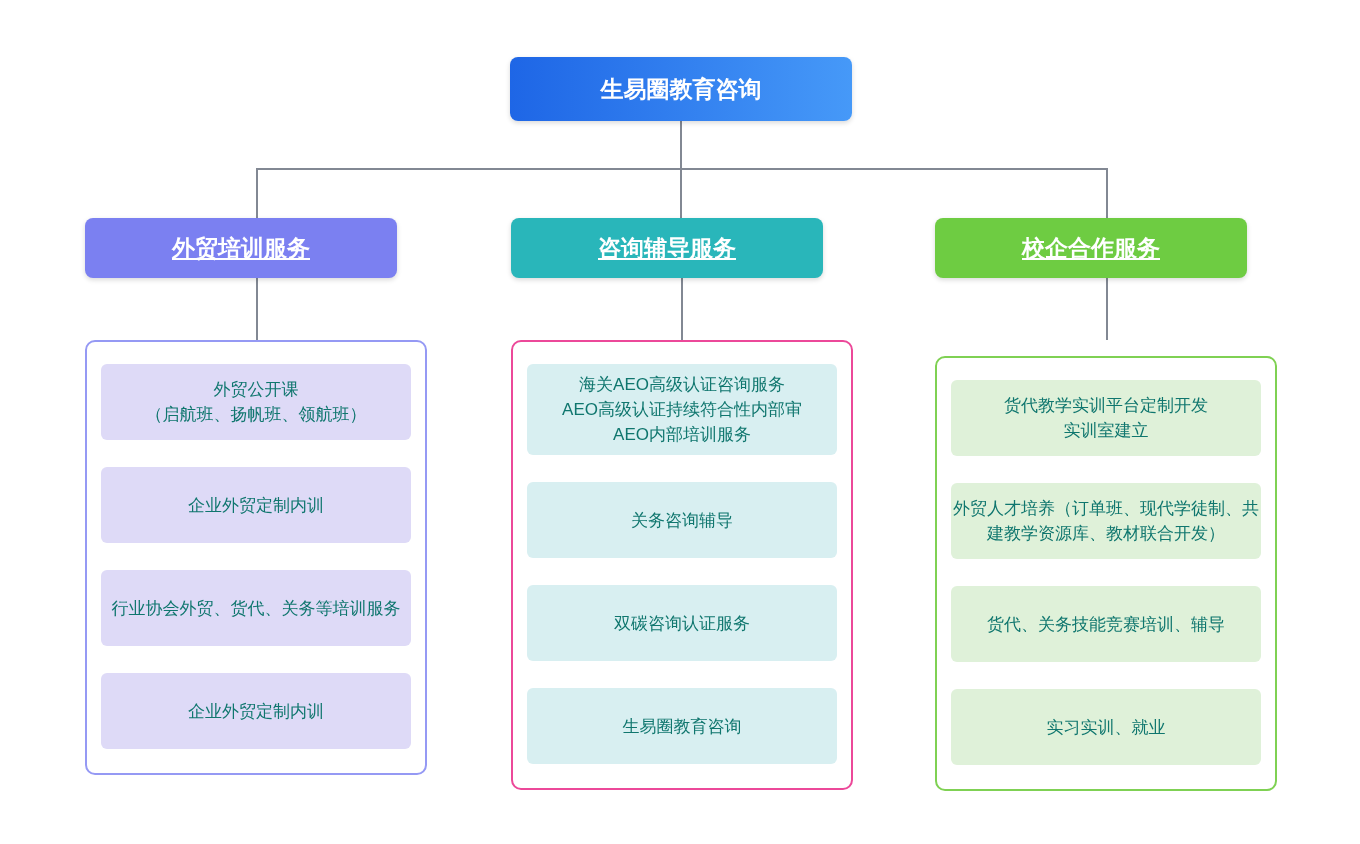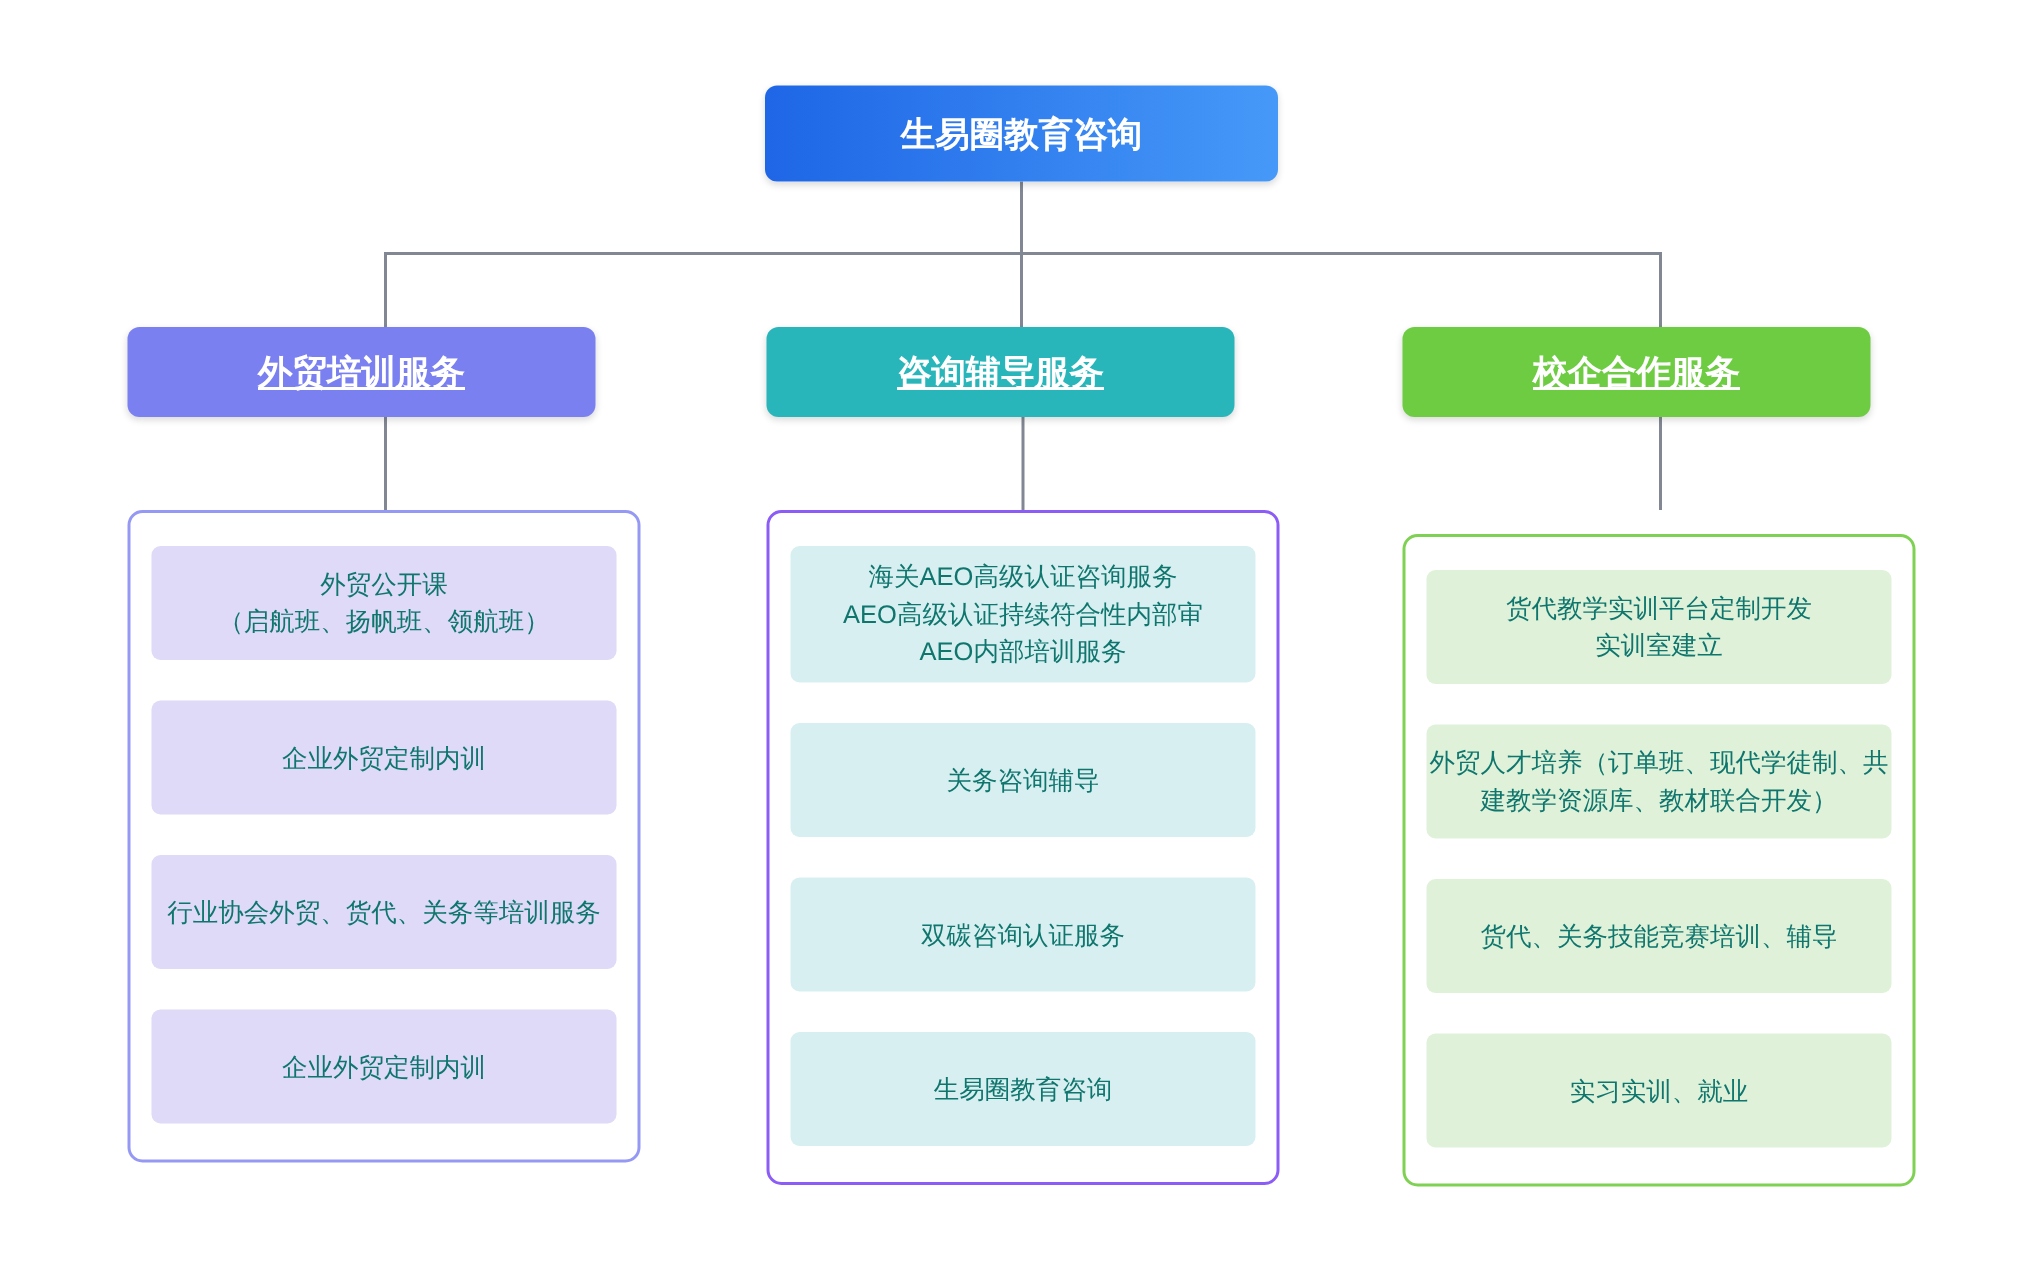--- a/index.html
+++ b/index.html
@@ -42,21 +42,21 @@
     width: 342px;
     box-sizing: border-box;
     background: #ffffff;
     border-radius: 10px;
     padding: 22px 14px 24px 14px;
     display: flex;
     flex-direction: column;
     gap: 27px;
   }
   .panel-0 { left: 85px;  border: 2px solid #9599f4; }
-  .panel-1 { left: 511px; border: 2px solid #8b5cf6; }
+  .panel-1 { left: 511px; border: 2px solid #ec4899; }
   .panel-2 { left: 935px; border: 2px solid #7fd153; margin-top: 16px; }
 
   .item {
     min-height: 76px;
     border-radius: 6px;
     display: flex;
     align-items: center;
     justify-content: center;
     text-align: center;
     padding: 8px 1px;

